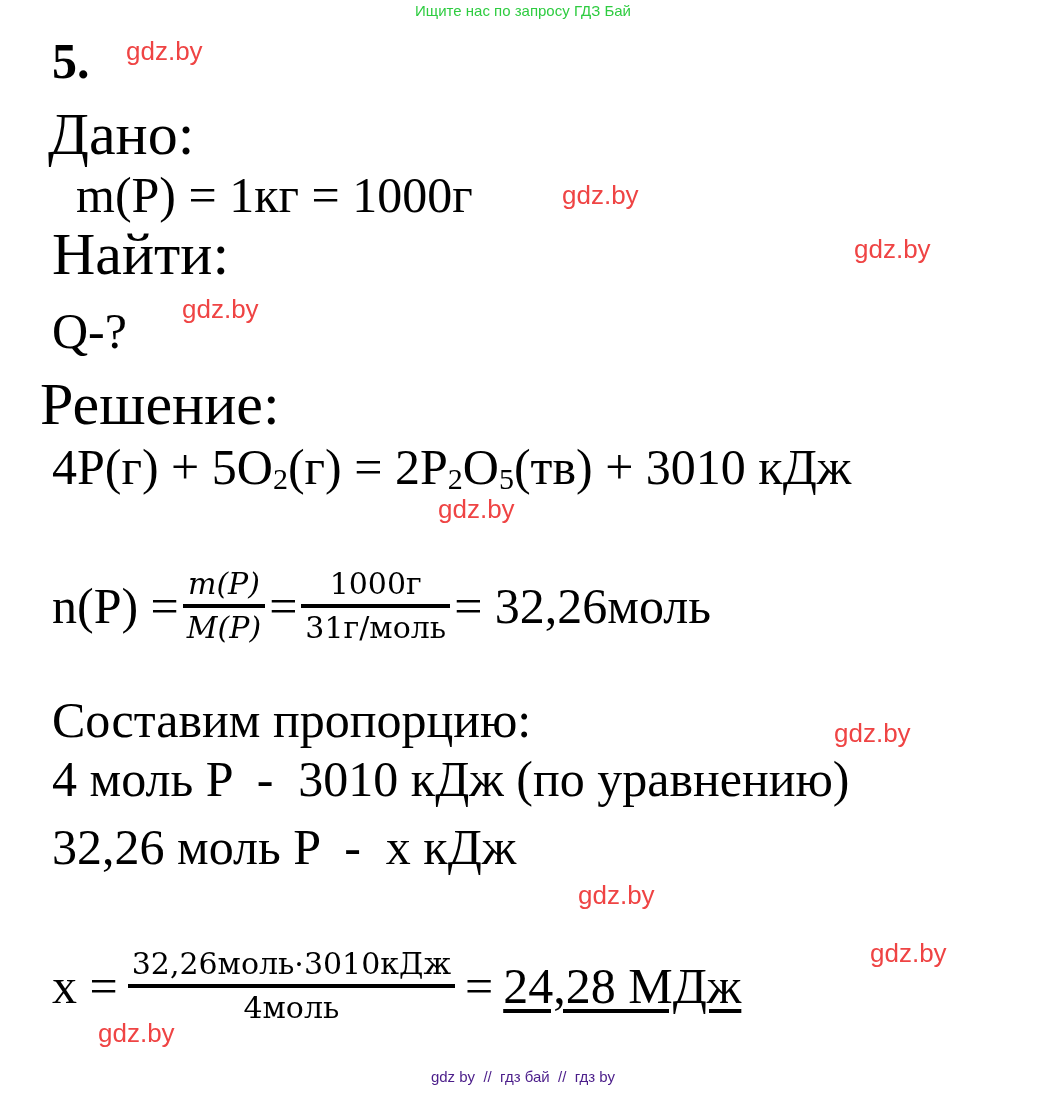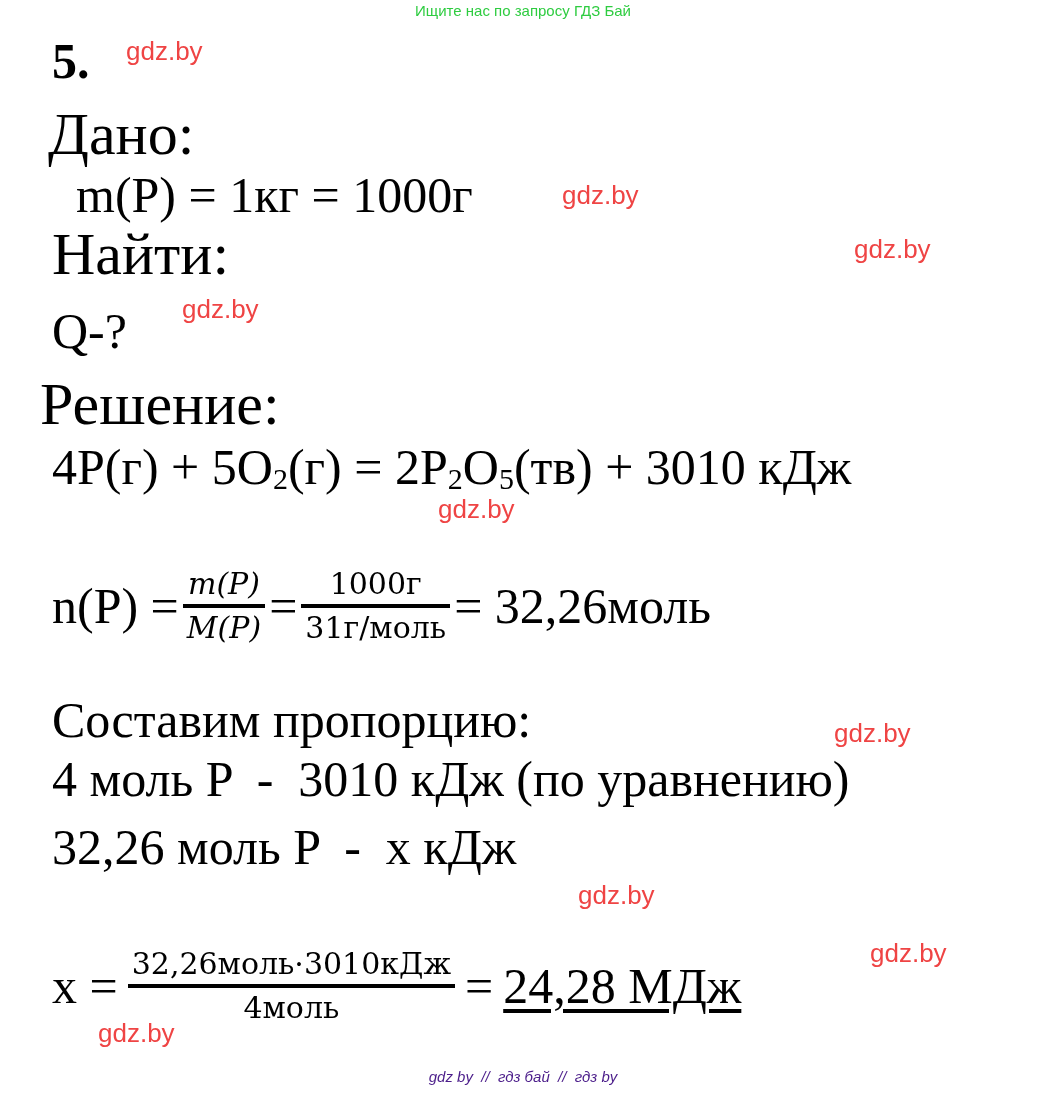--- a/index.html
+++ b/index.html
@@ -2,21 +2,21 @@
 <html><head>
 <meta charset="utf-8">
 <style>
   html, body { margin: 0; padding: 0; }
   body {
     width: 1046px; height: 1093px; background: #ffffff; position: relative; overflow: hidden;
     font-family: "Liberation Serif", serif; color: #000;
   }
   .abs { position: absolute; white-space: nowrap; }
   .top-banner { left: 0; width: 1046px; top: 0; text-align: center; font-family: "Liberation Sans", sans-serif; font-size: 15px; color: #2ecc40; line-height: 22px; }
-  .footer { left: 0; width: 1046px; top: 1068px; text-align: center; font-family: "Liberation Sans", sans-serif; font-size: 15px; color: #4b1d8a; font-style: italic; }
+  .footer { left: 0; width: 1046px; top: 1068px; text-align: center; font-family: "Liberation Sans", sans-serif; font-size: 15px; color: #4b1d8a; }
   .wm { font-family: "Liberation Sans", sans-serif; font-size: 26px; color: #ef4444; }
   .num { font-weight: bold; font-size: 50px; }
   .ital { font-size: 60px; }
   .line { font-size: 50px; }
   sub { font-size: 0.6em; vertical-align: -0.18em; }
   .frac { display: inline-flex; flex-direction: column; align-items: center; vertical-align: middle; }
   .frac .n, .frac .d { font-family: "DejaVu Serif", serif; font-size: 30px; line-height: 40px; padding: 0 4px; }
   .frac .bar { border-top: 4px solid #000; width: 100%; }
   .mi { font-style: italic; }
   .result { font-weight: normal; text-decoration: underline; text-decoration-thickness: 4px; text-underline-offset: 6px; text-align: center; }

